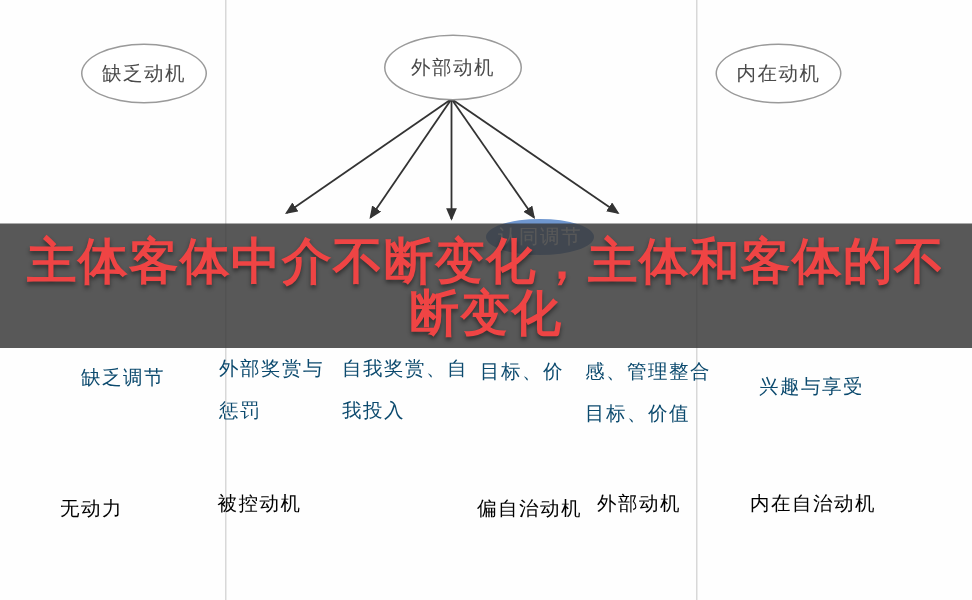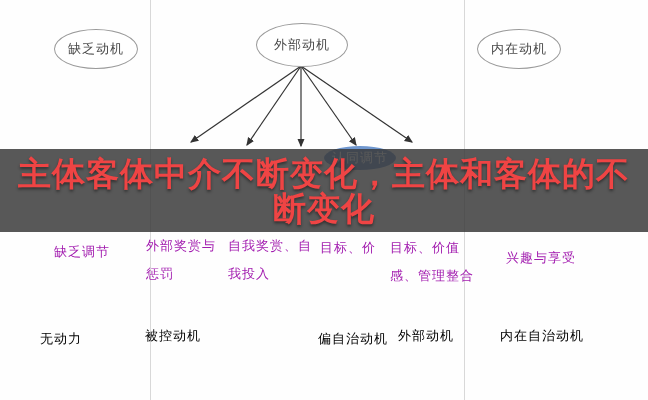--- a/index.html
+++ b/index.html
@@ -22,21 +22,21 @@
   .arrows{position:absolute;left:0;top:0;pointer-events:none;}
   .banner{
     position:absolute;left:0;top:149px;width:648px;height:83px;
     background:rgba(56,56,56,0.84);
     display:flex;flex-direction:column;align-items:center;justify-content:center;
   }
   .banner .t{
     color:#ef4444;font-weight:bold;font-size:33px;line-height:35px;
     text-align:center;text-shadow:0 2px 3px rgba(0,0,0,0.45);letter-spacing:1px;
   }
-  .cell{position:absolute;font-size:13px;line-height:28px;color:#a21caf;letter-spacing:1px;}
+  .cell{position:absolute;font-size:13px;line-height:28px;color:#0c4a6e;letter-spacing:1px;}
   .cell .ln{display:block;}
   .motiv{position:absolute;font-size:13px;color:#000000;letter-spacing:1px;}
 </style>
 </head>
 <body>
 
 <div class="stage">
 
   <div class="divider" style="left:150px;"></div>
   <div class="divider" style="left:464px;"></div>
@@ -81,22 +81,22 @@
     <span class="ln">惩罚</span>
   </div>
   <div class="cell" style="left:228px;top:232px;">
     <span class="ln">自我奖赏、自</span>
     <span class="ln">我投入</span>
   </div>
   <div class="cell" style="left:320px;top:234px;">
     <span class="ln">目标、价</span>
   </div>
   <div class="cell" style="left:390px;top:234px;">
+    <span class="ln">感、管理整合</span>
     <span class="ln">目标、价值</span>
-    <span class="ln">感、管理整合</span>
   </div>
   <div class="cell" style="left:506px;top:244px;">
     <span class="ln">兴趣与享受</span>
   </div>
 
   <div class="motiv" style="left:40px;top:330px;">无动力</div>
   <div class="motiv" style="left:145px;top:327px;">被控动机</div>
   <div class="motiv" style="left:318px;top:330px;">偏自治动机</div>
   <div class="motiv" style="left:398px;top:327px;">外部动机</div>
   <div class="motiv" style="left:500px;top:327px;">内在自治动机</div>

